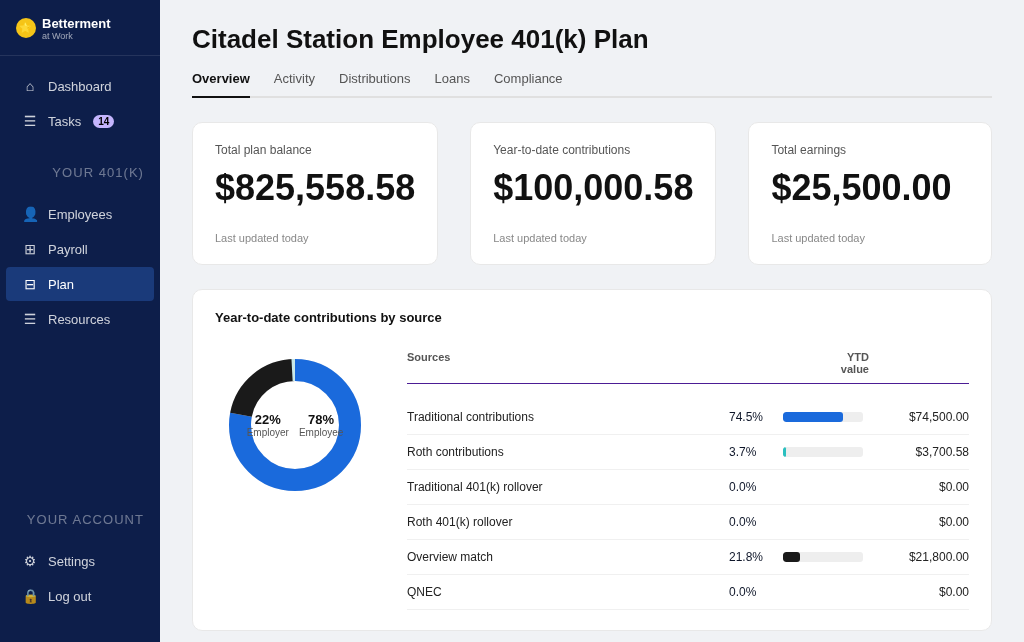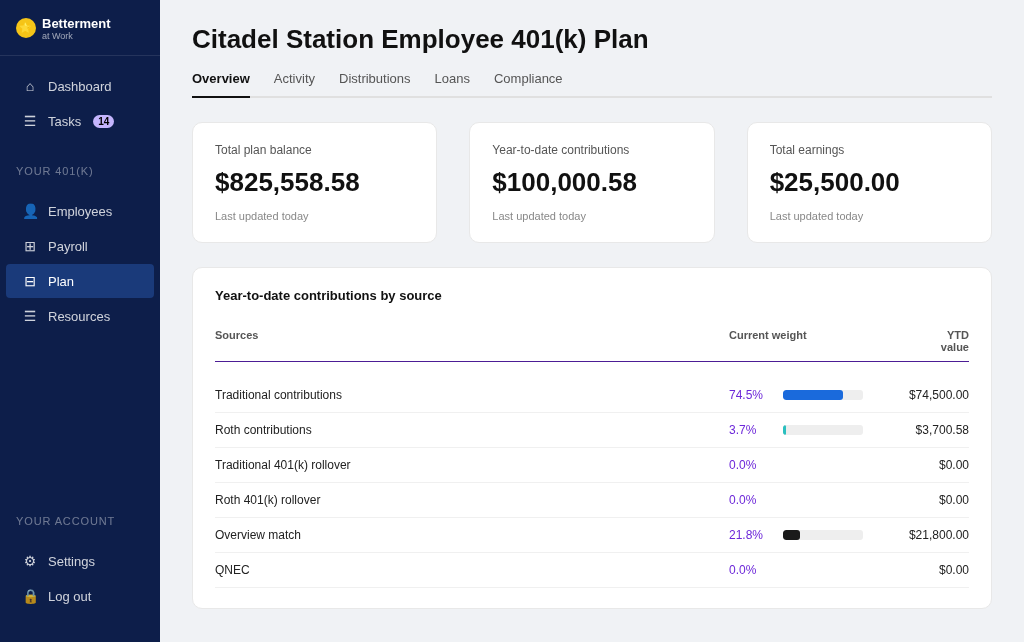--- a/index.html
+++ b/index.html
@@ -60,25 +60,26 @@
       background: #c4b5fd;
       color: #000;
       font-size: 10px;
       font-weight: 700;
       border-radius: 10px;
       padding: 1px 5px;
       margin-left: 2px;
     }
 
     .sidebar-section-label {
-      font-size: 11px;
+      font-size: 13px;
       text-transform: uppercase;
       letter-spacing: 0.08em;
       color: rgba(255,255,255,0.4);
       padding: 14px 16px 4px;
+      text-align: right;
     }
     .sidebar-spacer { flex: 1; }
 
     
     .main {
       flex: 1;
       display: flex;
       flex-direction: column;
       overflow: hidden;
       background: #f0f2f5;
@@ -139,24 +140,24 @@
       padding: 20px 22px;
       border: 1px solid #e8e8e8;
     }
     .stat-label {
       font-size: 12px;
       color: #555;
       margin-bottom: 10px;
       font-weight: 500;
     }
     .stat-value {
-      font-size: 26px;
+      font-size: 36px;
       font-weight: 700;
       color: #111;
-      margin-bottom: 12px;
+      margin-bottom: 23px;
     }
     .stat-updated {
       font-size: 11px;
       color: #888;
     }
 
     
     .contributions-card {
       background: #fff;
       border-radius: 10px;
@@ -221,21 +222,21 @@
     .table-row-item {
       display: grid;
       grid-template-columns: 1fr 140px 100px;
       padding: 10px 0;
       border-bottom: 1px solid #f0f0f0;
       align-items: center;
     }
     .td-name { font-size: 12px; color: #222; }
     .td-weight {
       font-size: 12px;
-      color: #6d28d9;
+      color: #0f172a;
       display: flex;
       align-items: center;
       gap: 18px;
     }
     .td-value { font-size: 12px; color: #222; text-align: right; }
     .bar-container { width: 80px; height: 10px; background: #eee; border-radius: 3px; overflow: hidden; }
     .bar-fill { height: 100%; border-radius: 3px; }
     .bar-blue { background: #1a6adc; }
     .bar-teal { background: #2abfbf; }
     .bar-black { background: #1a1a1a; }
@@ -332,25 +333,46 @@
         <div class="stat-label">Total earnings</div>
         <div class="stat-value">$25,500.00</div>
         <div class="stat-updated">Last updated today</div>
       </div>
     </div>
 
     <div class="contributions-card">
       <div class="contributions-title">Year-to-date contributions by source</div>
       <div class="contributions-body">
 
+        <div class="donut-container">
+          <svg class="donut-svg" viewBox="0 0 160 160">
+
+            <circle cx="80" cy="80" r="55" fill="none" stroke="#e8e8e8" stroke-width="22"></circle>
+
+            <circle cx="80" cy="80" r="55" fill="none" stroke="#1a6adc" stroke-width="22" stroke-dasharray="269.1 345.4" stroke-dashoffset="0" transform="rotate(-90 80 80)"></circle>
+
+            <circle cx="80" cy="80" r="55" fill="none" stroke="#1a1a1a" stroke-width="22" stroke-dasharray="75.9 345.4" stroke-dashoffset="-269.1" transform="rotate(-90 80 80)"></circle>
+
+            <circle cx="80" cy="80" r="55" fill="none" stroke="#c8e8e8" stroke-width="22" stroke-dasharray="6 345.4" stroke-dashoffset="-342" transform="rotate(-90 80 80)"></circle>
+          </svg>
+          <div class="donut-label">
+            <div class="donut-segment">
+              <div class="donut-pct">22%</div>
+              <div>Employer</div>
+            </div>
+            <div class="donut-segment">
+              <div class="donut-pct">78%</div>
+              <div>Employee</div>
+            </div>
+          </div>
+        </div>
 
         <div class="sources-table">
           <div class="table-header">
             <div class="th">Sources</div>
-            <div class="th">Current weight</div>
             <div class="th right">YTD<br>value</div>
           </div>
           <div id="table-body">
               <div class="table-row-item">
     <div class="td-name">Traditional contributions</div>
     <div class="td-weight">
       <span style="min-width:36px;">74.5%</span>
       <div class="bar-container">
                     <div class="bar-fill bar-blue" style="width:60px;"></div>
                   </div>

